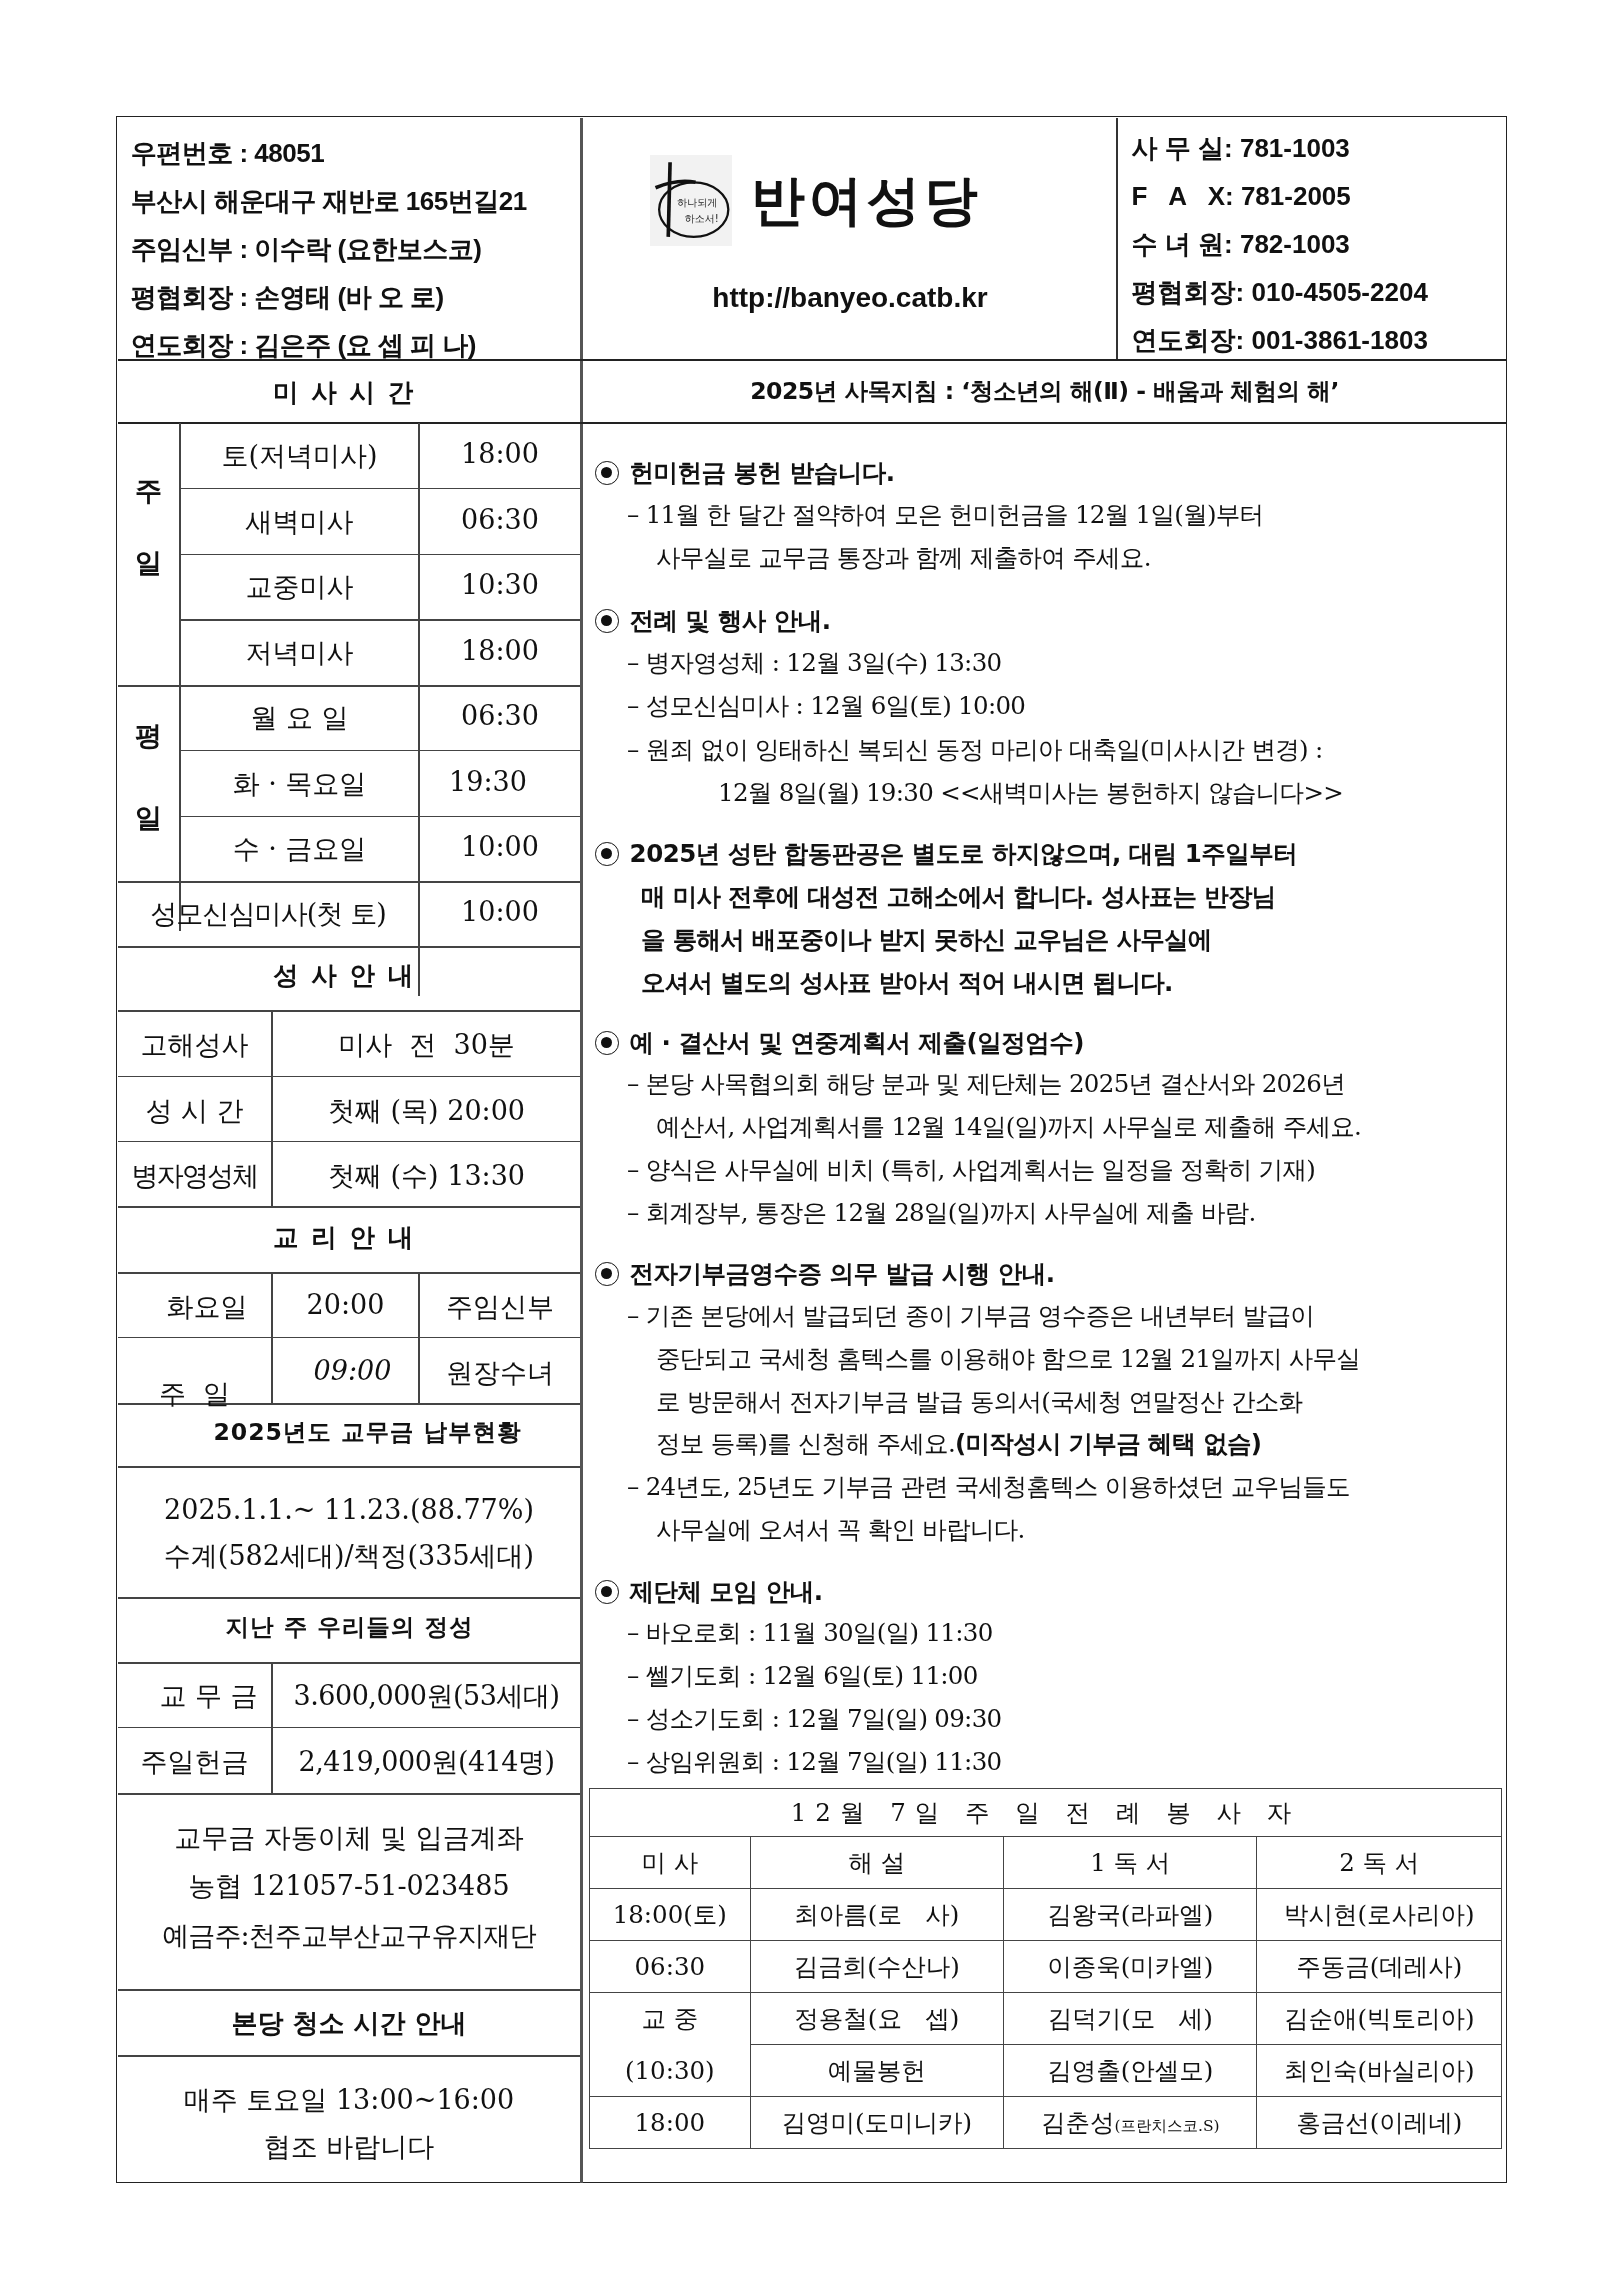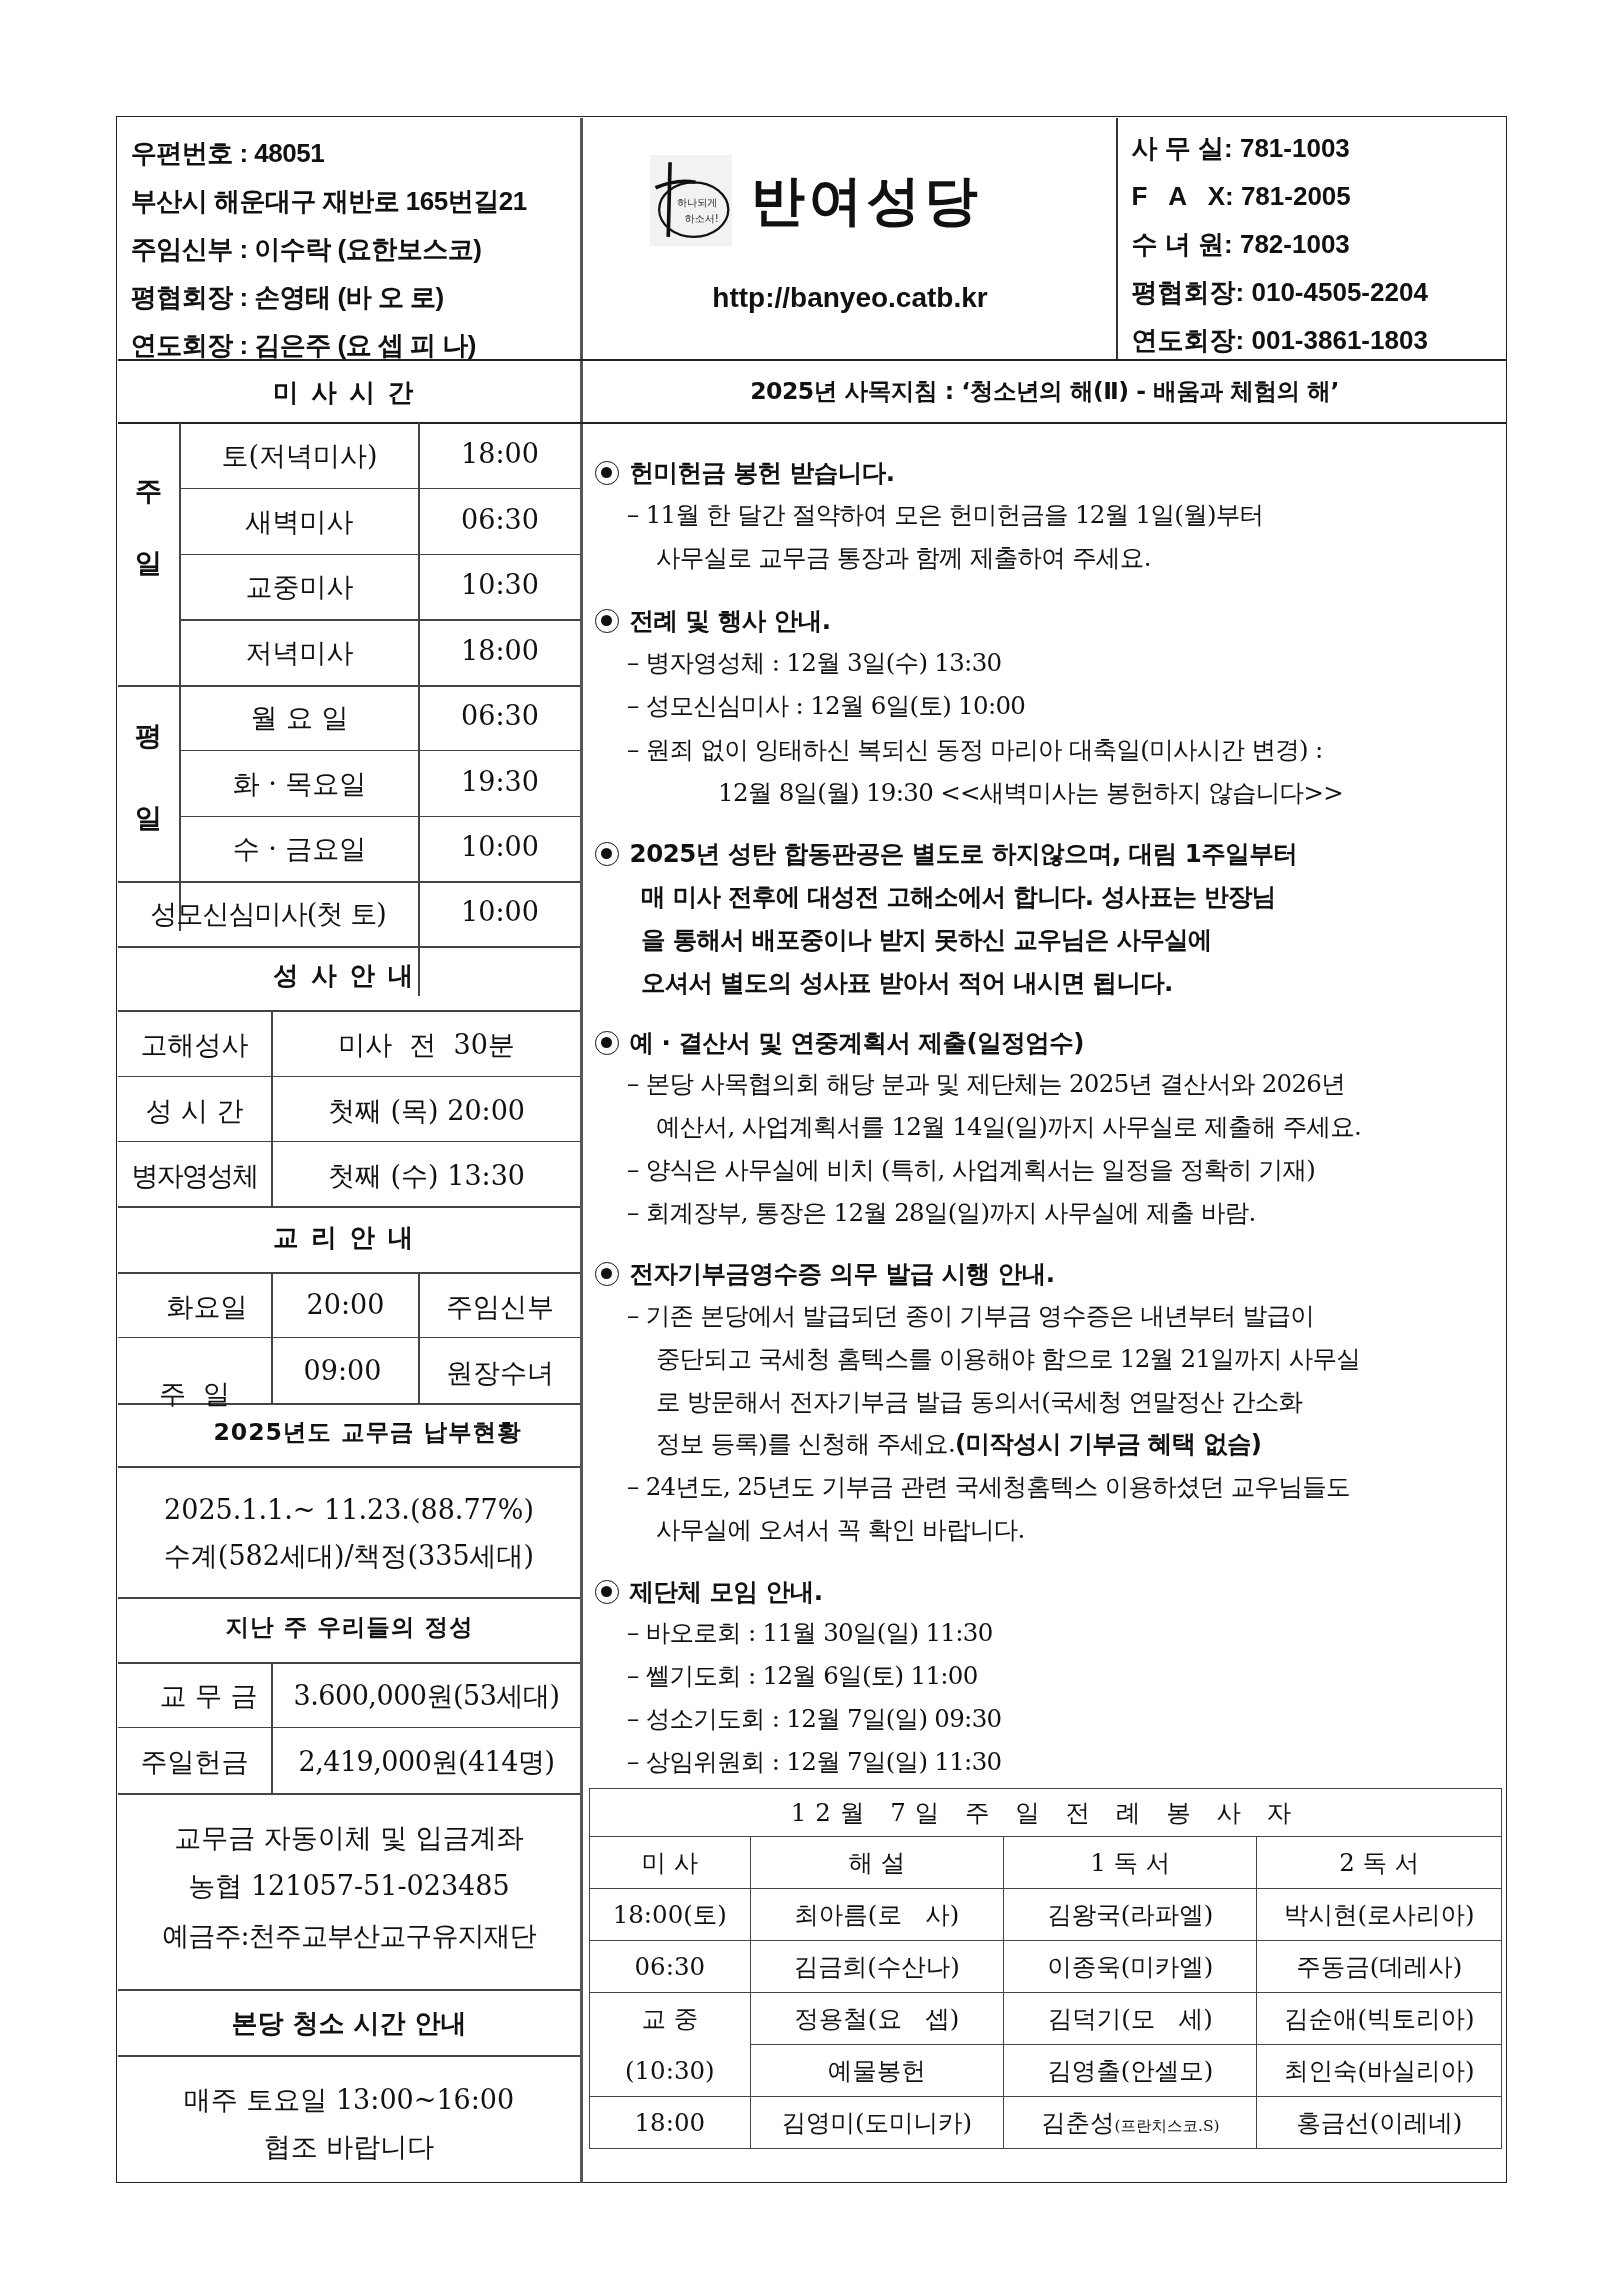--- a/index.html
+++ b/index.html
@@ -116,21 +116,21 @@
 <div>
   <div class="cell" style="left:181px; top:635px; width:237px;">저녁미사</div>
   <div class="cell" style="left:420px; top:635px; width:160px;">18:00</div>
 </div>
 <div>
   <div class="cell" style="left:181px; top:700px; width:237px; white-space:pre;">월 요 일</div>
   <div class="cell" style="left:420px; top:700px; width:160px;">06:30</div>
 </div>
 <div>
   <div class="cell" style="left:181px; top:766px; width:237px;">화 · 목요일</div>
-  <div class="cell" style="left:420px; top:766px; width:136px;padding-left:12px;">19:30</div>
+  <div class="cell" style="left:420px; top:766px; width:136px;">19:30</div>
 </div>
 <div>
   <div class="cell" style="left:181px; top:831px; width:237px;">수 · 금요일</div>
   <div class="cell" style="left:420px; top:831px; width:160px;">10:00</div>
 </div>
 <div>
   <div class="cell" style="left:118px; top:896px; width:300px; letter-spacing:-0.9px;">성모신심미사(첫 토)</div>
   <div class="cell" style="left:420px; top:896px; width:160px;">10:00</div>
 </div>
 
@@ -161,21 +161,21 @@
 <div class="thin" style="left:118px; top:1337px; width:462px; height:0.9px;"></div>
 <div class="thin" style="left:118px; top:1403px; width:462px; height:1.8px;"></div>
 
 <div>
   <div class="cell" style="left:118px; top:1289px; width:178px;">화요일</div>
   <div class="cell" style="left:273px; top:1289px; width:145px;">20:00</div>
   <div class="cell" style="left:420px; top:1289px; width:160px;">주임신부</div>
 </div>
 <div>
   <div class="cell" style="left:118px; top:1376px; width:153px; white-space:pre;">주  일</div>
-  <div class="cell" style="left:263px; top:1355px; width:159px;">09:00</div>
+  <div class="cell" style="left:273px; top:1355px; width:159px;font-style:italic;">09:00</div>
   <div class="cell" style="left:420px; top:1355px; width:160px;">원장수녀</div>
 </div>
 
 <div class="lh" style="top:1416px; letter-spacing:0.9px; font-size:23.6px;padding-left:18px;">2025년도 교무금 납부현황</div>
 <div class="thin" style="left:118px; top:1466px; width:462px; height:1.8px;"></div>
 <div class="cell" style="left:118px; top:1494px; width:462px;">2025.1.1.~ 11.23.(88.77%)</div>
 <div class="cell" style="left:118px; top:1538px; width:462px;">수계(582세대)/책정(335세대)</div>
 <div class="thin" style="left:118px; top:1597px; width:462px; height:1.8px;"></div>
 
 <div class="lh" style="top:1611px; letter-spacing:0.9px; font-size:23.6px;">지난 주 우리들의 정성</div>

